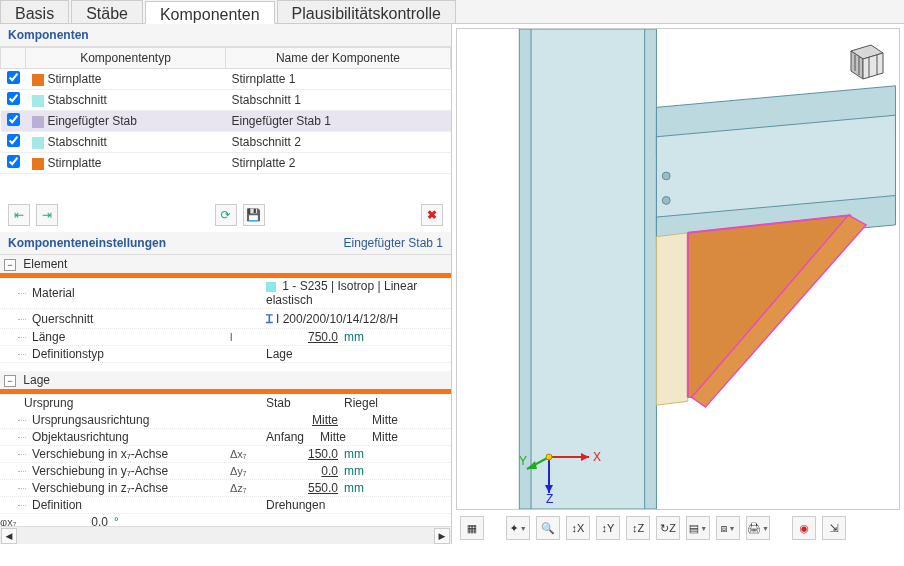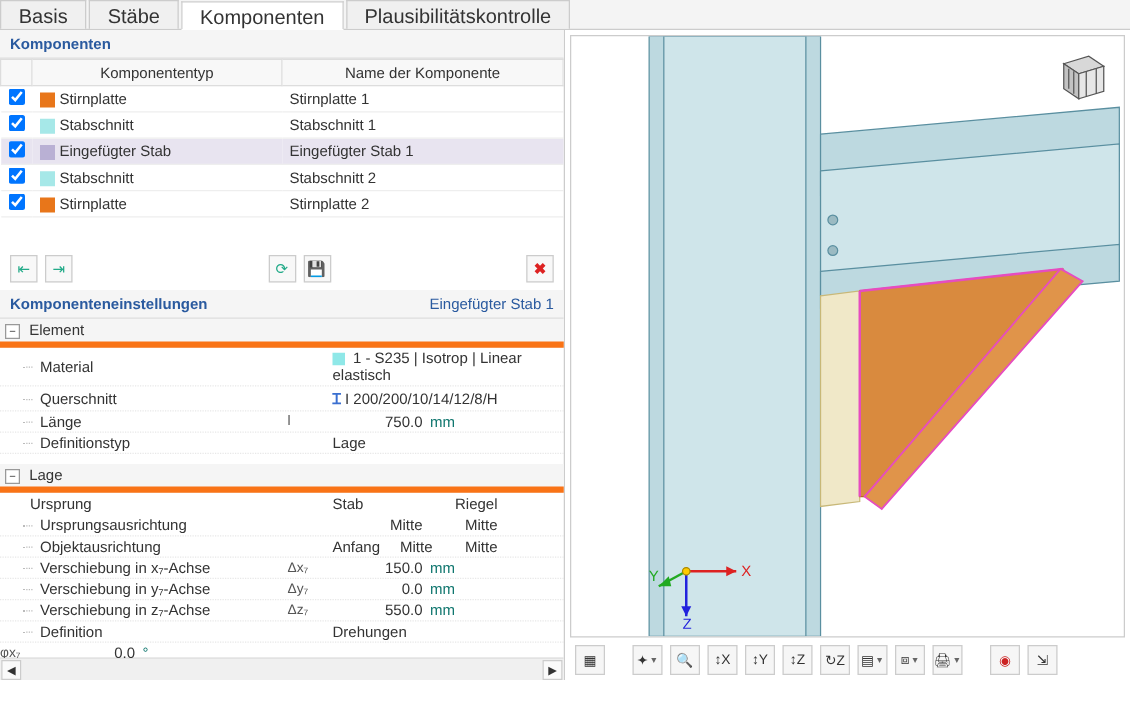--- a/index.html
+++ b/index.html
@@ -144,31 +144,31 @@
 }
 .tree-label::before {
   content: "";
   position: absolute;
   left: 18px;
   top: 50%;
   width: 8px;
   border-top: 1px dotted #bbb;
 }
 .tree-sym { width: 36px; font-size: 11px; color: #555; }
-.tree-val { width: 78px; text-align: right; padding-right: 6px; }
+.tree-val { width: 78px; text-align: right; padding-right: 6px; text-decoration: underline; }
 .tree-val2 { width: 60px; text-align: right; padding-right: 6px; }
 .tree-unit { width: 32px; color: #0f766e; }
 .tree-header-row {
   display: flex;
   font-weight: normal;
   padding: 2px 0;
 }
 .tree-header-row .lbl { width: 230px; padding-left: 24px; }
 .tree-header-row .col1 { width: 78px; }
-.tree-header-row .col3 { width: 60px; text-align: right; padding-right: 6px;}
+.tree-header-row .col3 { width: 60px; text-align: left; padding-right: 6px;}
 .color-swatch-small {
   display: inline-block;
   width: 10px;
   height: 10px;
   vertical-align: middle;
   margin-right: 3px;
 }
 .viewport {
   position: absolute;
   top: 4px;

